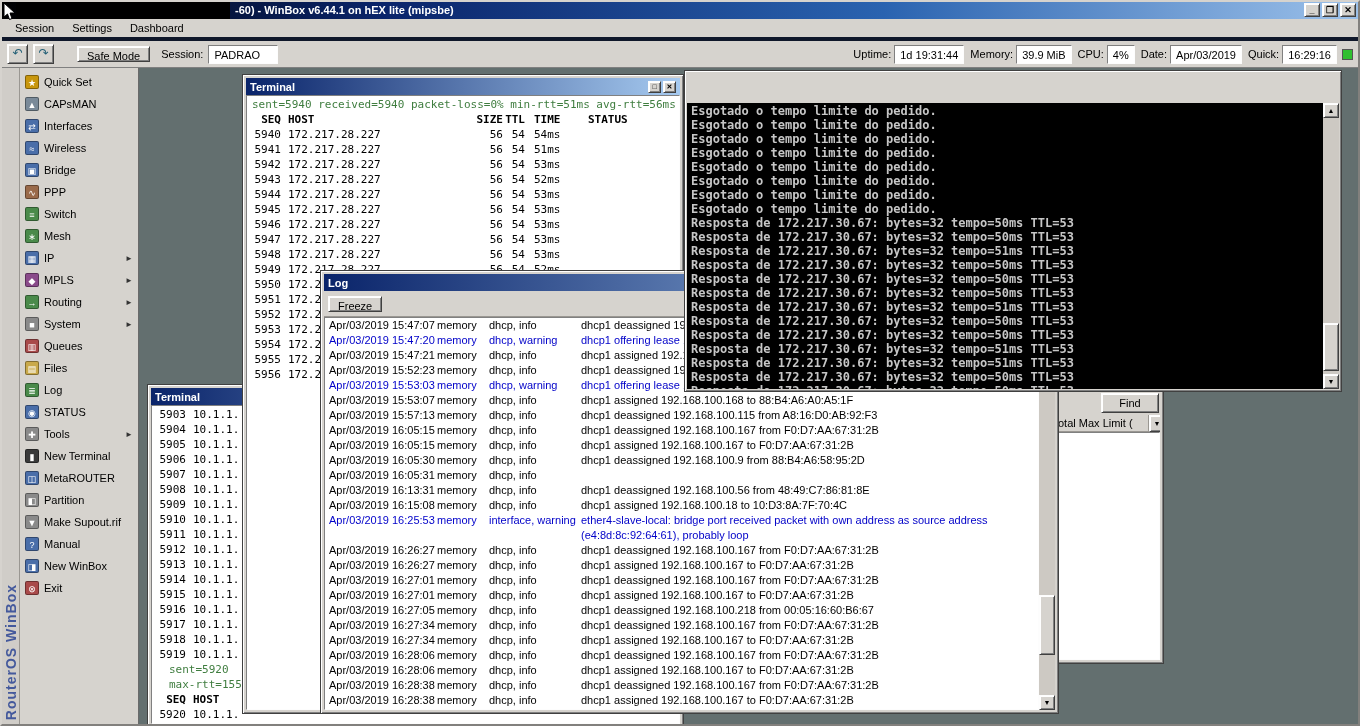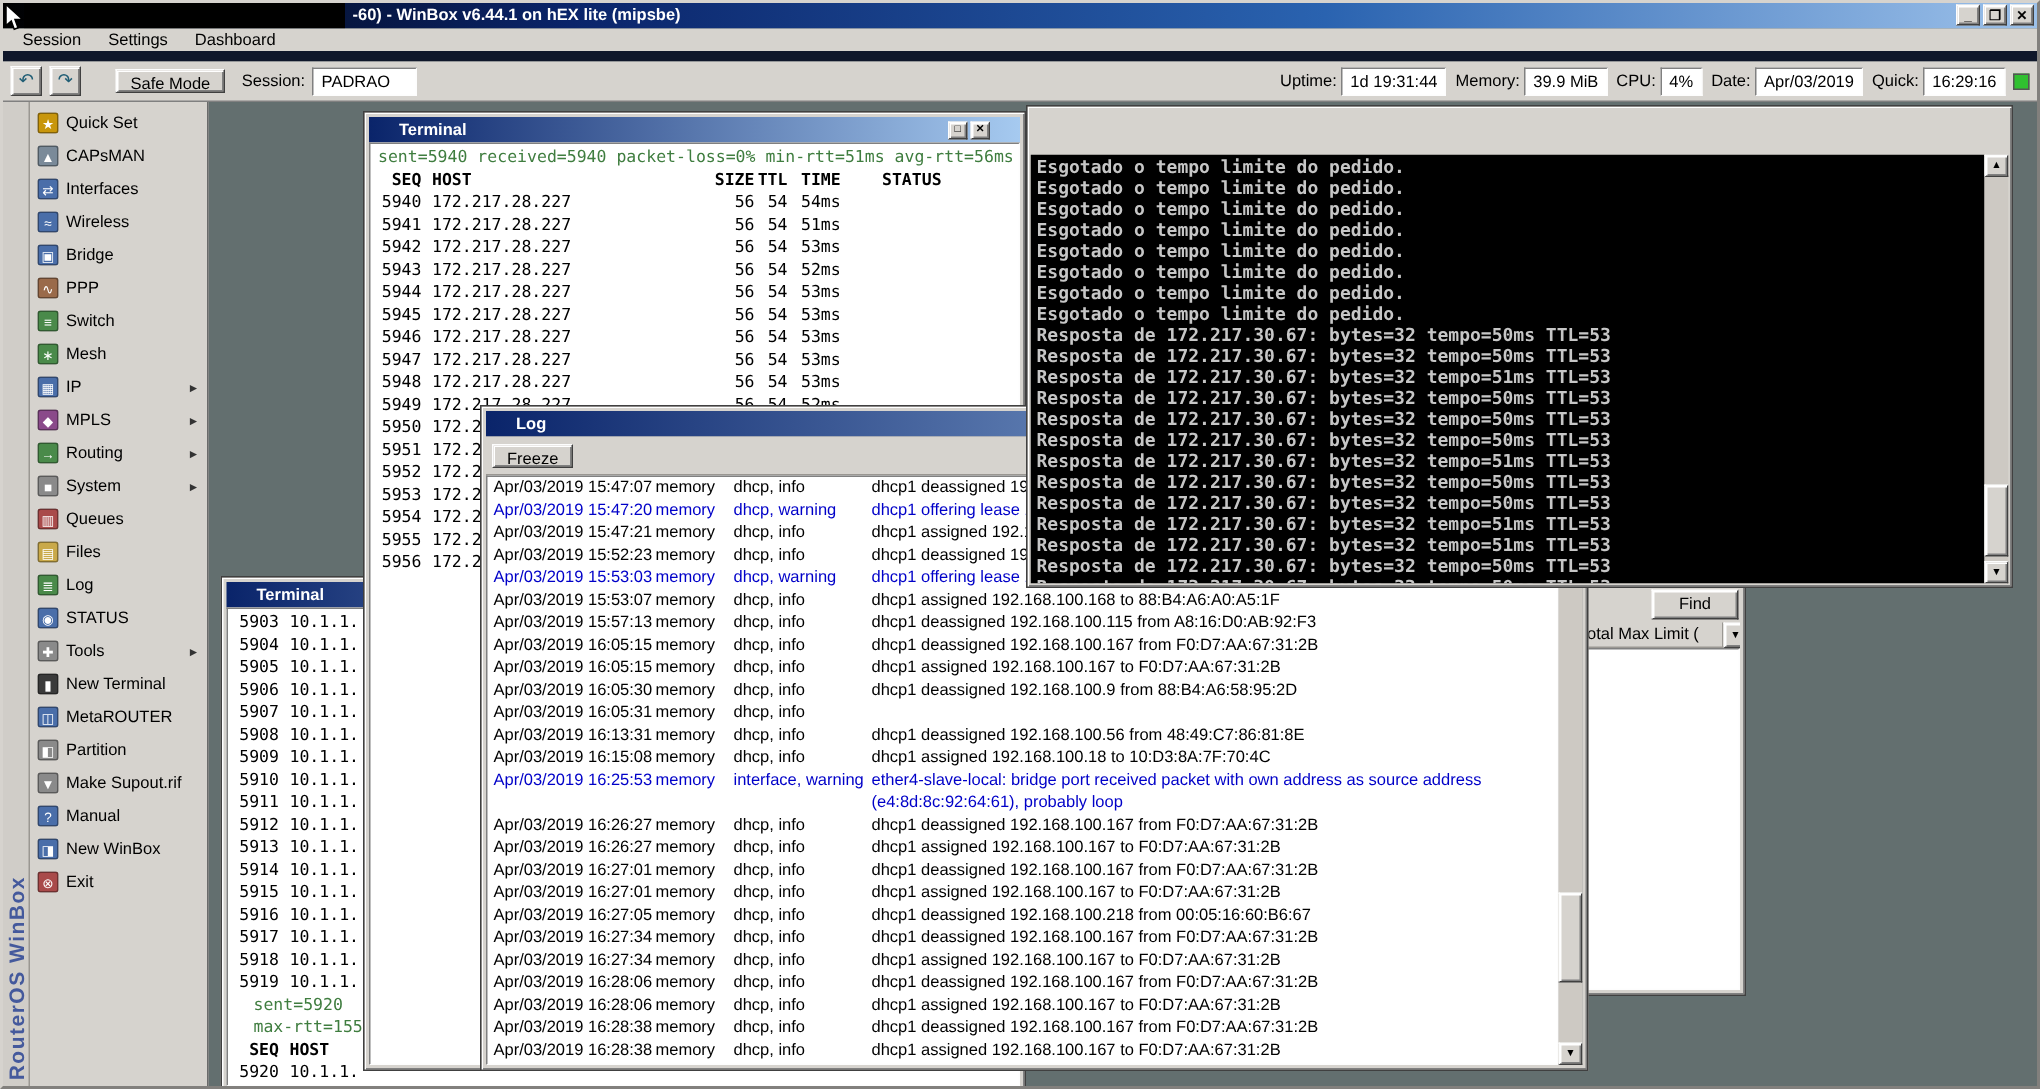--- a/index.html
+++ b/index.html
@@ -16,21 +16,21 @@
   
   .titlebar { position:absolute; left:0; top:0; right:0; height:17px;
     background:linear-gradient(90deg,#000 0%,#0a246a 28%,#2a63b0 65%,#9cc1ea 100%);
     color:#fff; font-weight:bold; }
   .redaction { position:absolute; left:14px; top:0; width:214px; height:17px; background:#000; }
   .title-text { position:absolute; left:233px; top:2px; white-space:nowrap; }
   .win-controls { position:absolute; right:2px; top:1px; display:flex; gap:2px; }
   .ctrl-btn { width:16px; height:14px; font-size:9px; line-height:12px; text-align:center; color:#000; font-weight:bold; }
   
   .menubar { position:absolute; top:17px; left:0; right:0; height:22px; background:#d6d3ce;
-    border-bottom:7px solid #0f172a; display:flex; align-items:center; padding-left:4px; }
+    border-bottom:4px solid #0f172a; display:flex; align-items:center; padding-left:4px; }
   .menu-item { padding:4px 9px; }
   .toolbar { position:absolute; top:39px; left:0; right:0; height:27px; background:#d6d3ce;
     border-bottom:1px solid #808080; display:flex; align-items:center; padding:0 5px; gap:5px; }
   .tb-iconbtn { width:21px; height:20px; font-size:12px; line-height:17px; text-align:center; color:#215e75; }
   .btn { padding:2px 9px; height:16px; line-height:15px; }
   .field { padding:2px 5px; height:19px; line-height:14px; white-space:nowrap; }
   .tb-right { margin-left:auto; display:flex; align-items:center; gap:6px; }
   .stat { display:flex; align-items:center; gap:3px; }
   .status-led { width:11px; height:11px; background:#30c030; border:1px solid #555; }
   
@@ -42,21 +42,21 @@
   .side-items { flex:1; padding-top:3px; }
   .side-item { height:22px; display:flex; align-items:center; gap:5px; padding-left:5px; position:relative; cursor:default; }
   .side-icon { width:14px; height:14px; border-radius:2px; color:#fff; font-size:9px; line-height:14px;
     text-align:center; flex:0 0 14px; border:1px solid rgba(0,0,0,.35); }
   .side-arrow { position:absolute; right:5px; font-size:8px; color:#333; }
   
   .win { position:absolute; background:#d6d3ce; border:1px solid #404040;
     box-shadow:inset 1px 1px 0 #fff, inset -1px -1px 0 #808080;
     padding:3px; display:flex; flex-direction:column; }
   .win-title { flex:0 0 17px; background:linear-gradient(90deg,#0a246a,#a6caf0); color:#fff;
-    font-weight:bold; display:flex; align-items:center; padding:0 20px; gap:16px; }
+    font-weight:bold; display:flex; align-items:center; padding:0 4px; gap:16px; }
   .cc { display:flex; gap:2px; margin-left:auto; }
   .cc .ctrl-btn { width:13px; height:12px; font-size:7px; line-height:10px; }
   .client { flex:1; position:relative; overflow:hidden; background:#fff;
     border:1px solid; border-color:#808080 #fdfdfd #fdfdfd #808080; }
   
   .term-client { font-family:"DejaVu Sans Mono", monospace; font-size:11px; line-height:15px;
     white-space:nowrap; padding-top:1px; }
   .t-stats { color:#3f7d3f; padding-left:5px; height:15px; overflow:hidden; }
   .trow { display:flex; height:15px; padding-left:4px; }
   .t-head { font-weight:bold; }

